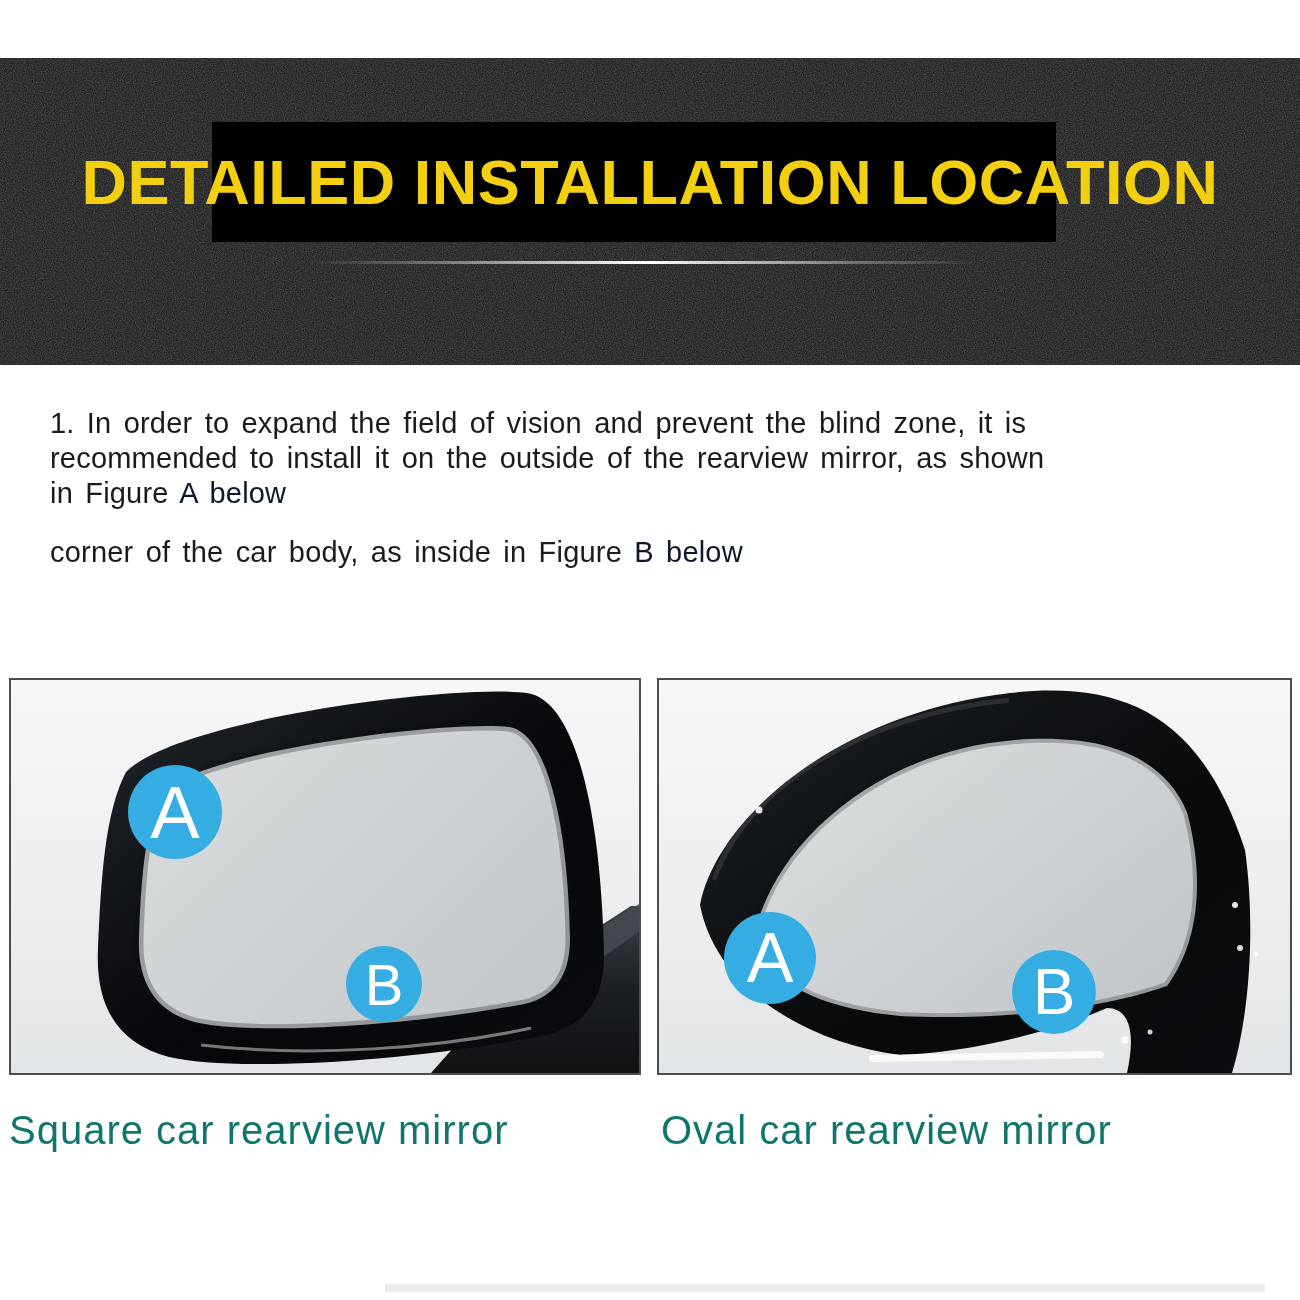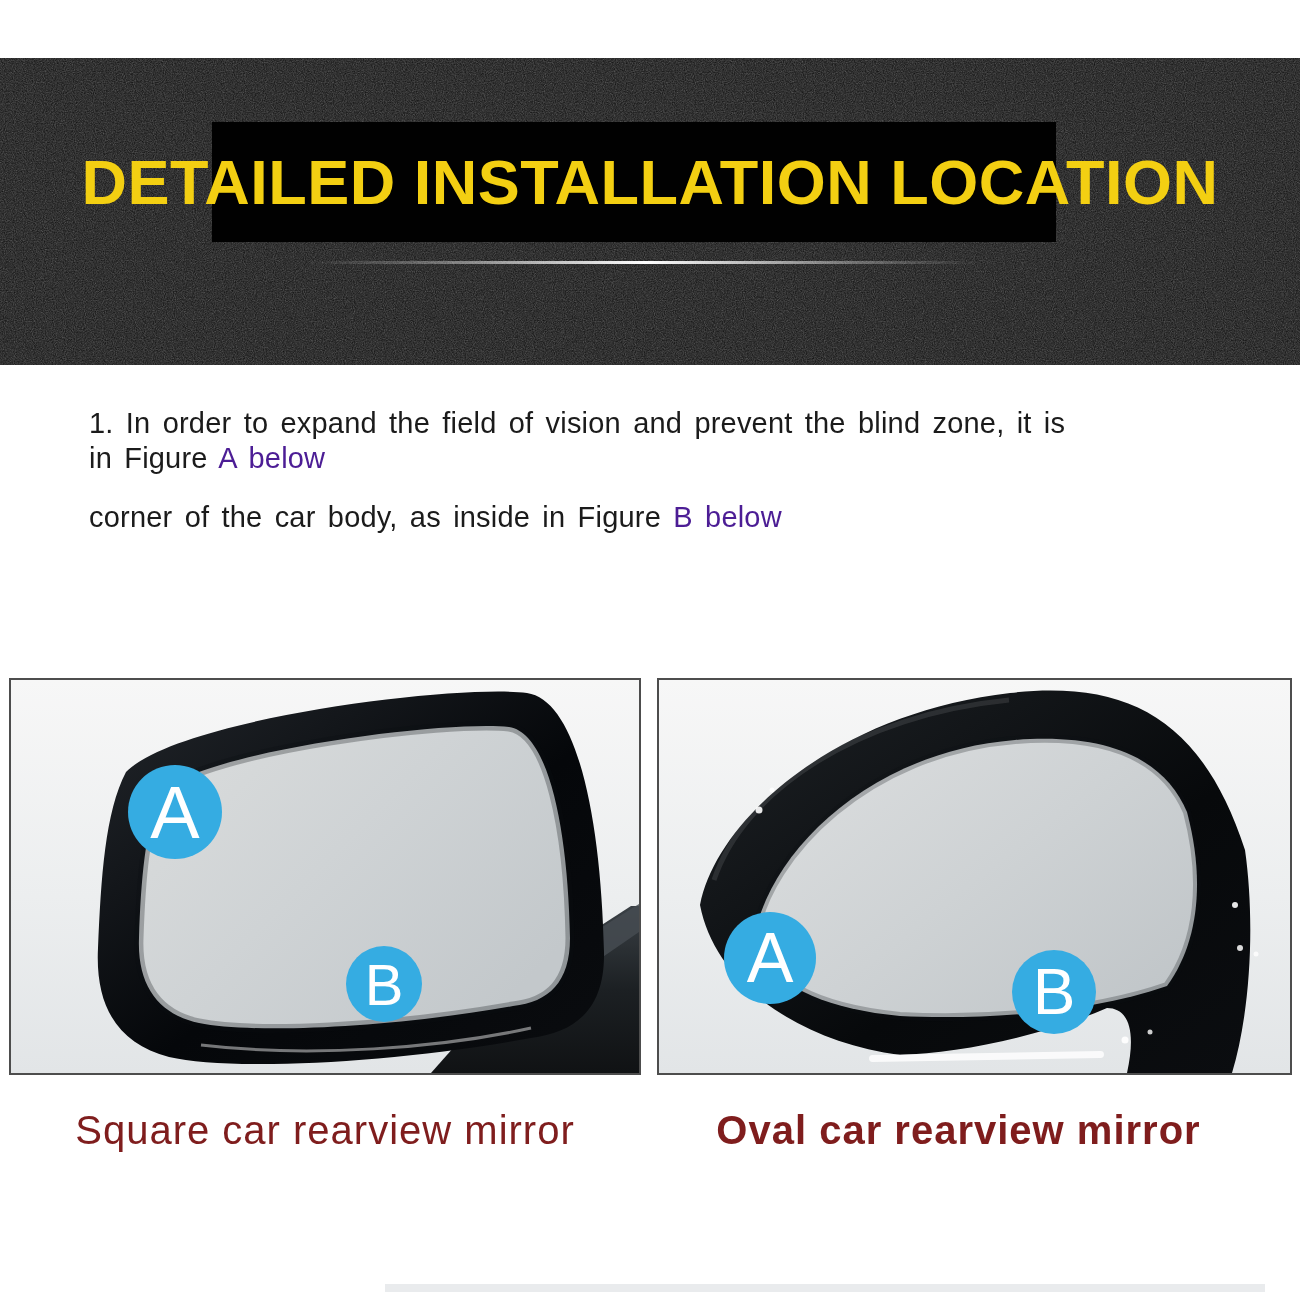--- a/index.html
+++ b/index.html
@@ -11,43 +11,43 @@
   .banner svg.noise{position:absolute;left:0;top:0;}
   .banner-backplate{position:absolute;left:212px;top:64px;width:844px;height:120px;background:#010101;}
   .banner-title{position:absolute;left:0;top:64px;width:1300px;height:120px;
         display:flex;align-items:center;justify-content:center;
         color:#f3cf12;font-size:63px;font-weight:bold;letter-spacing:.5px;white-space:nowrap;}
   .banner-line{position:absolute;left:308px;top:203px;width:674px;height:3px;border-radius:2px;
         background:linear-gradient(90deg,rgba(255,255,255,0) 0%,rgba(255,255,255,.3) 18%,#ffffff 50%,rgba(255,255,255,.3) 82%,rgba(255,255,255,0) 100%);}
 
   
   .instructions{position:absolute;left:50px;top:406px;color:#1b1b1b;font-size:29px;
-        line-height:35px;letter-spacing:.2px;word-spacing:4px;white-space:nowrap;margin-left:39px;}
+        line-height:35px;letter-spacing:.2px;word-spacing:4px;white-space:nowrap;}
   .para2{margin-top:24px;}
-  .ref{color:#4c1d95;}
+  .ref{color:#0f172a;}
 
   
   .panel{position:absolute;top:678px;height:393px;border:2px solid #4d4d4d;overflow:hidden;
         background:linear-gradient(180deg,#f7f7f7 0%,#eceeef 55%,#e2e5e7 100%);}
   .panel-left{left:9px;width:628px;}
   .panel-right{left:657px;width:631px;}
   .panel svg{position:absolute;left:0;top:0;display:block;}
 
   .marker{position:absolute;border-radius:50%;background:#35ace2;color:#ffffff;
         display:flex;align-items:center;justify-content:center;z-index:6;}
   .marker-a-left {left:117px;top:85px; width:94px;height:94px;font-size:74px;}
   .marker-b-left {left:335px;top:266px;width:76px;height:76px;font-size:58px;}
   .marker-a-right{left:65px; top:232px;width:92px;height:92px;font-size:70px;}
   .marker-b-right{left:353px;top:270px;width:84px;height:84px;font-size:64px;}
 
   
-  .caption{position:absolute;top:1108px;height:46px;color:#7f1d1d;font-size:40px;
-        letter-spacing:1px;text-align:center;white-space:nowrap;}
+  .caption{position:absolute;top:1108px;height:46px;color:#0f766e;font-size:40px;
+        letter-spacing:1px;white-space:nowrap;}
   .caption-left{left:9px;width:632px;}
-  .caption-right{left:641px;width:635px;font-weight:bold;}
+  .caption-right{left:661px;width:635px;}
 
   .bottom-bar{position:absolute;left:385px;top:1284px;width:880px;height:8px;
         background:#e0e3e5;opacity:.7;}
 </style>
 </head>
 <body>
 
 <div class="page">
 
   <div class="banner">
@@ -62,20 +62,21 @@
       <rect width="1300" height="307" filter="url(#grainF)" opacity="0.4"></rect>
     </svg>
     <div class="banner-backplate"></div>
     <div class="banner-title">DETAILED INSTALLATION LOCATION</div>
     <div class="banner-line"></div>
   </div>
 
   <div class="instructions">
     <div>
       <div>1. In order to expand the field of vision and prevent the blind zone, it is</div>
+      <div>recommended to install it on the outside of the rearview mirror, as shown</div>
       <div><span>in Figure </span><span class="ref">A below</span></div>
     </div>
     <div class="para2">
       <div><span>corner of the car body, as inside in Figure </span><span class="ref">B below</span></div>
     </div>
   </div>
 
   <div class="panel panel-left">
     <svg width="628" height="393" viewBox="0 0 628 393">
       <defs>

